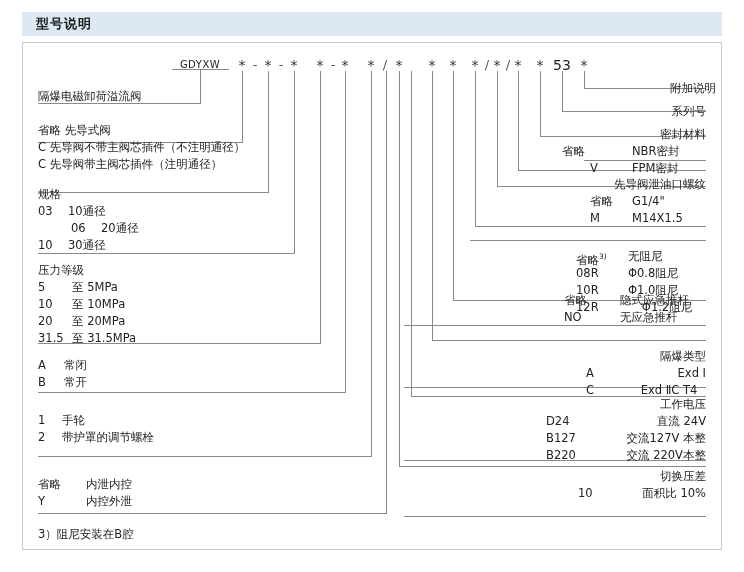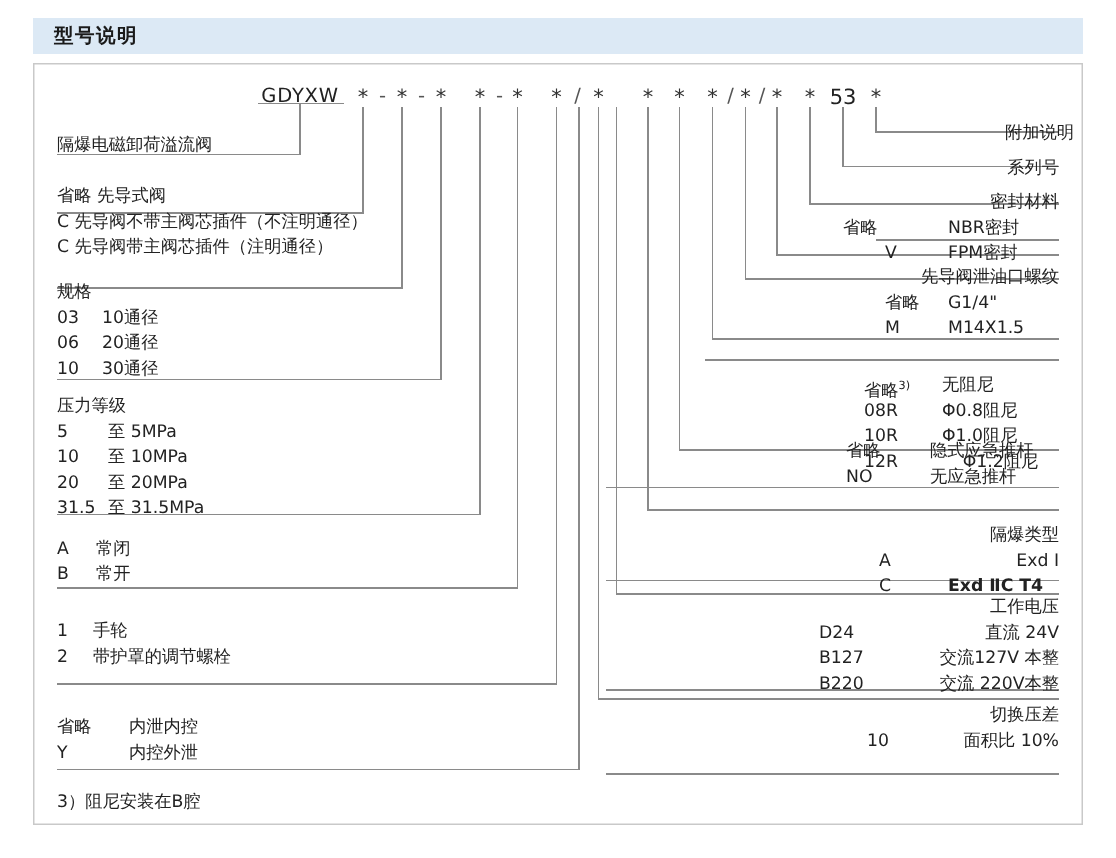--- a/index.html
+++ b/index.html
@@ -30,21 +30,21 @@
   .code-row{
     position:absolute;top:56px;left:0;width:744px;height:20px;
   }
   .code-tok{
     position:absolute;top:0;
     font-size:14px;color:#333;text-align:center;
     transform:translateX(-50%);
     white-space:nowrap;line-height:18px;
   }
   .code-tok.name{
-    font-size:13px;color:#222;letter-spacing:.5px;text-align:center;
+    font-size:10px;color:#222;letter-spacing:.5px;text-align:center;
   }
   .code-tok.sep{color:#555;font-size:13px;}
   .code-tok.num{font-size:14px;color:#222;}
 
   
   svg.leaders{
     position:absolute;left:0;top:0;width:744px;height:572px;
     pointer-events:none;
   }
   .grp{position:absolute;}
@@ -153,21 +153,21 @@
     <div class="ln">C  先导阀带主阀芯插件（注明通径）</div>
   </div>
 
   <div class="grp" style="left:38px;top:186px;">
     <div class="ln">规格</div>
     <div class="ln pair">
       <span class="c" style="width:30px;">03</span>
       <span class="c">10通径</span>
     </div>
     <div class="ln pair">
-      <span class="c" style="width:30px;">06</span>
+      <span class="c" style="width:30px;margin-left:33px;">06</span>
       <span class="c">20通径</span>
     </div>
     <div class="ln pair">
       <span class="c" style="width:30px;">10</span>
       <span class="c">30通径</span>
     </div>
   </div>
 
   <div class="grp" style="left:38px;top:262px;">
     <div class="ln">压力等级</div>
@@ -285,21 +285,21 @@
   </div>
 
   <div class="grp right" style="right:38px;top:348px;">
     <div class="ln">隔爆类型</div>
     <div class="ln pair">
       <span class="c" style="width:46px;text-align:left;">A</span>
       <span class="c" style="width:74px;text-align:right;">Exd Ⅰ</span>
     </div>
     <div class="ln pair">
       <span class="c" style="width:46px;text-align:left;">C</span>
-      <span class="c" style="width:74px;text-align:left;font-weight:bold;">Exd ⅡC T4</span>
+      <span class="c" style="width:74px;text-align:center;">Exd ⅡC T4</span>
     </div>
   </div>
 
   <div class="grp right" style="right:38px;top:396px;">
     <div class="ln">工作电压</div>
     <div class="ln pair">
       <span class="c" style="width:56px;text-align:left;">D24</span>
       <span class="c" style="width:104px;text-align:right;">直流 24V</span>
     </div>
     <div class="ln pair">

